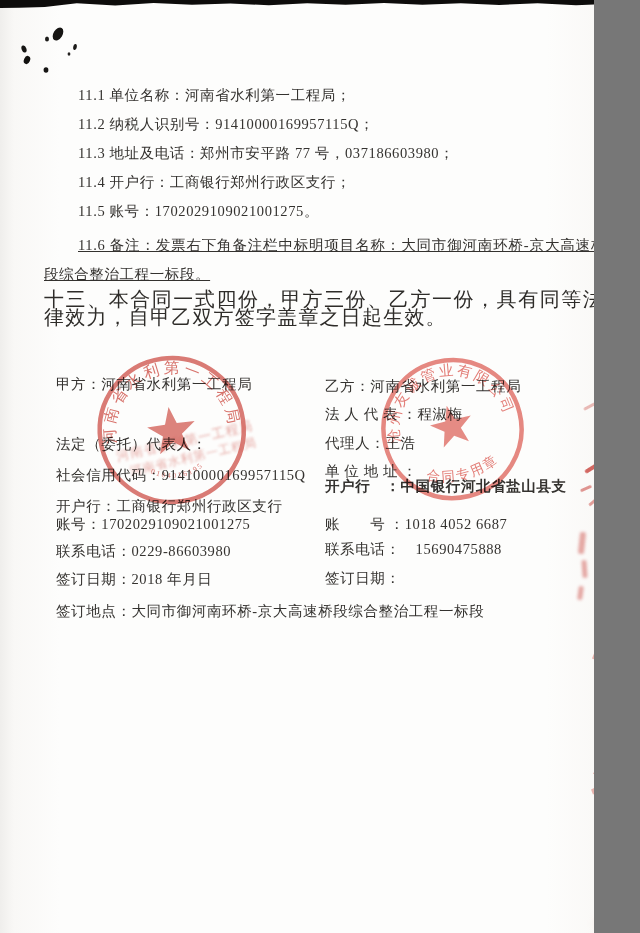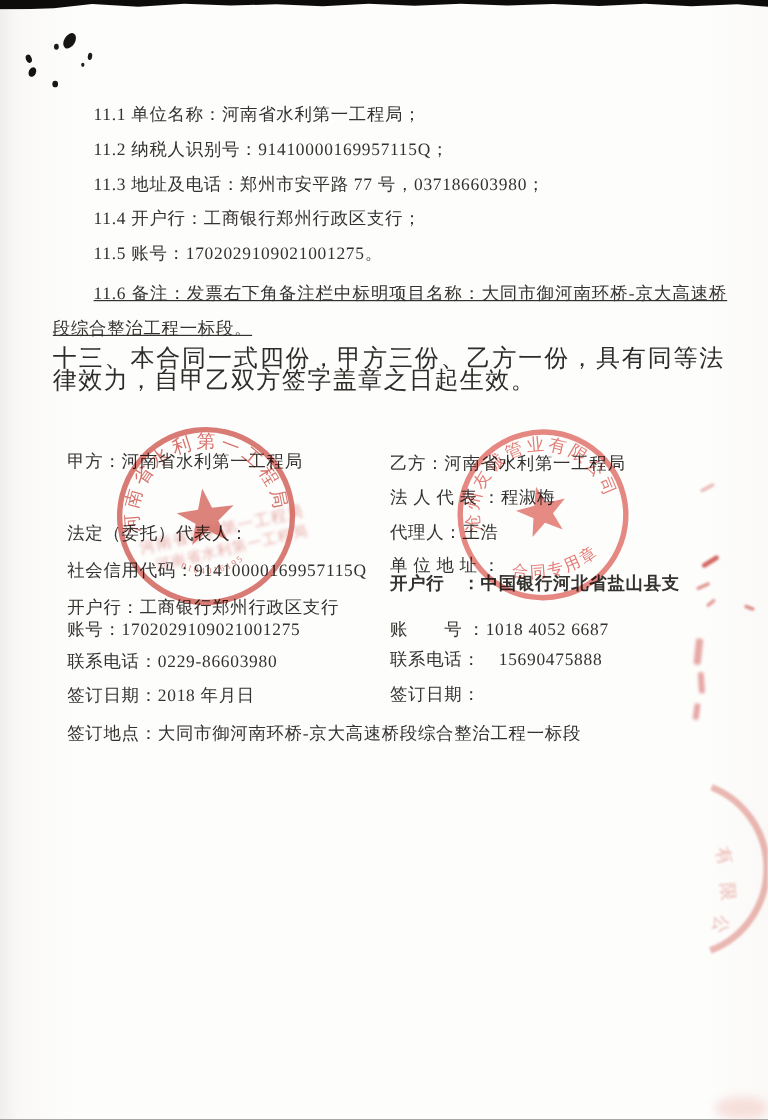--- a/index.html
+++ b/index.html
@@ -1,17 +1,17 @@
 <!DOCTYPE html>
 <html><head>
 <meta charset="utf-8">
 <style>
   html,body{margin:0;padding:0;background:#777;}
   .page{
-    position:relative;width:640px;height:933px;overflow:hidden;
+    position:relative;width:594px;height:933px;overflow:hidden;
     background:linear-gradient(90deg,#efeeec 0px,#f9f8f6 14px,#fdfdfc 60px,#fdfdfc 92%,#faf9f7 100%);
     font-family:"Liberation Serif","DejaVu Serif",serif;
     color:#33312e;
   }
   .line{position:absolute;white-space:nowrap;font-size:14.5px;letter-spacing:0.6px;color:#34322f;}
   .para{position:absolute;text-align:justify;font-size:14.5px;line-height:29px;letter-spacing:0.6px;color:#34322f;}
   .sec13{font-size:20px;font-weight:400;line-height:18px;letter-spacing:1.2px;color:#2e2c29;}
   .topband{
     position:absolute;left:0;top:0;width:640px;height:8px;background:#0d0c0b;
     clip-path:polygon(0 0,100% 0,100% 70%,96% 45%,90% 65%,84% 40%,78% 62%,72% 42%,66% 58%,60% 38%,54% 60%,48% 40%,42% 66%,36% 44%,30% 58%,24% 38%,18% 70%,12% 42%,7% 86%,3% 96%,0 100%);

